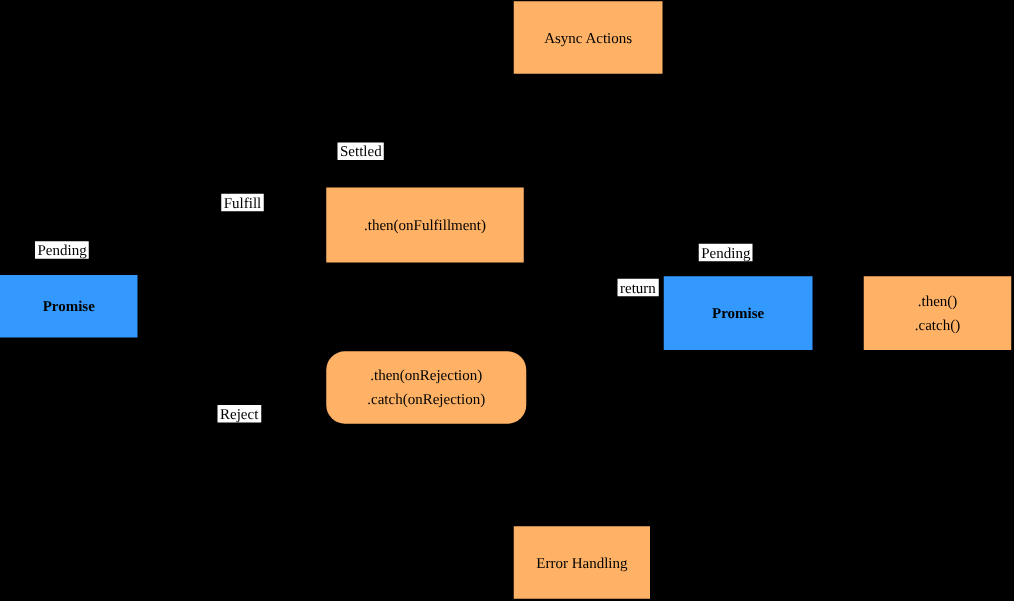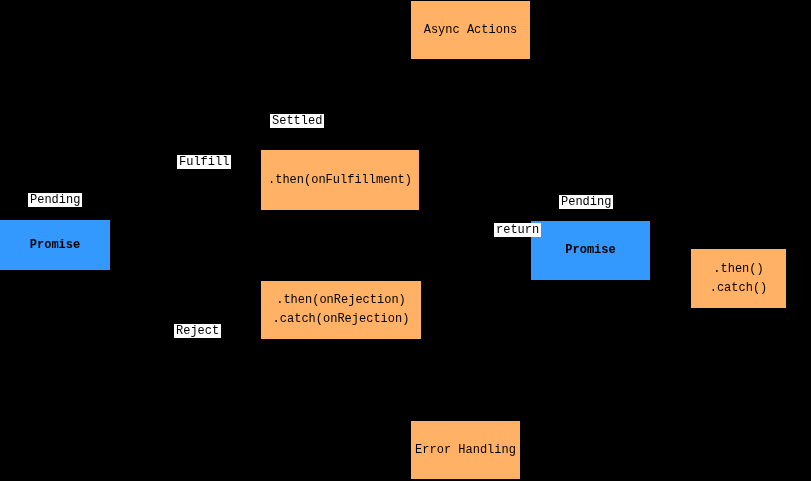--- a/index.html
+++ b/index.html
@@ -6,42 +6,42 @@
     margin: 0;
     padding: 0;
     background: #000000;
   }
   .canvas {
     position: relative;
     width: 811px;
     height: 481px;
     background: var(--background, #000000);
     overflow: hidden;
-    font-family: Liberation Mono, monospace;
+    font-family: Liberation Serif, serif;
   }
   .node {
     position: absolute;
     display: flex;
     flex-direction: column;
     align-items: center;
     justify-content: center;
     text-align: center;
     font-size: 12px;
     color: var(--node-text, #000000);
     line-height: 19px;
   }
   .node.orange { background: var(--node-orange, #FFB266); }
   .node.blue   { background: var(--node-blue, #3399FF); font-weight: bold; }
 
   #node-async-actions   { left: 411px; top: 1px;   width: 119px; height: 58px; }
   #node-promise-left    { left: 0;     top: 220px; width: 110px; height: 50px; }
   #node-then-fulfillment{ left: 261px; top: 150px; width: 158px; height: 60px; }
-  #node-then-rejection  { left: 261px; top: 281px; width: 160px; height: 58px; }
+  #node-then-rejection  { left: 261px; top: 281px; width: 160px; height: 58px; border-radius: 15px; }
   #node-promise-right   { left: 531px; top: 221px; width: 119px; height: 59px; }
-  #node-then-catch      { left: 691px; top: 221px; width: 95px; height: 59px; margin-top: 28px; }
+  #node-then-catch      { left: 691px; top: 221px; width: 118px; height: 59px; }
   #node-error-handling  { left: 411px; top: 421px; width: 109px; height: 58px; }
 
   .edge-label {
     position: absolute;
     background: var(--label-background, #FFFFFF);
     color: var(--node-text, #000000);
     font-size: 12px;
     line-height: 14px;
     padding: 0 2px;
     white-space: nowrap;

